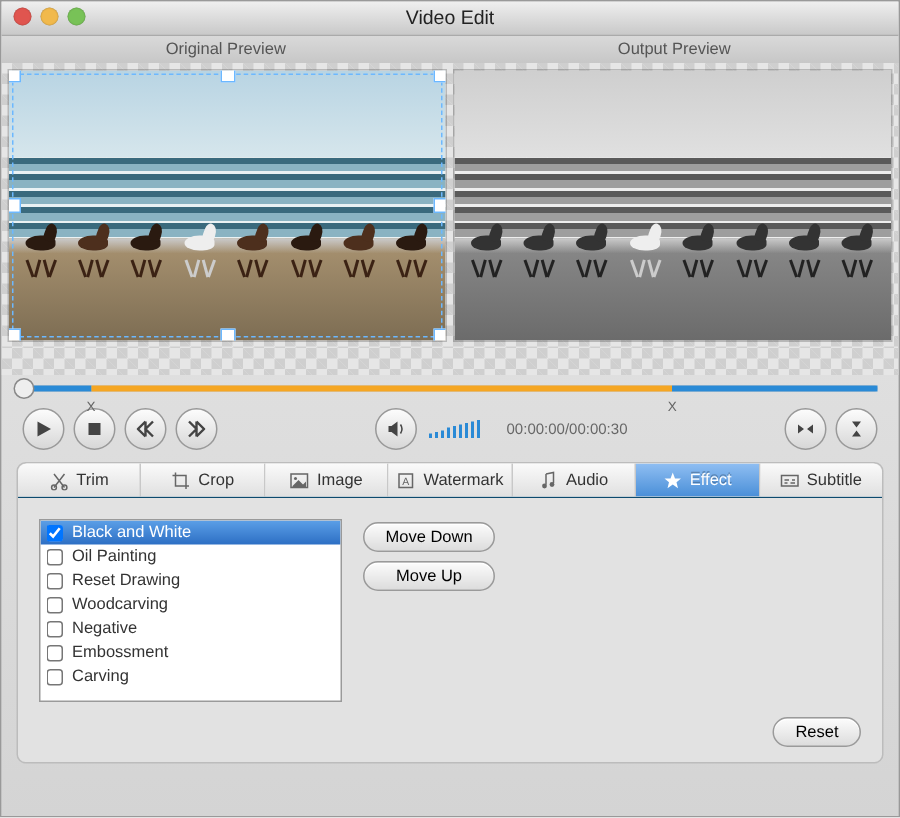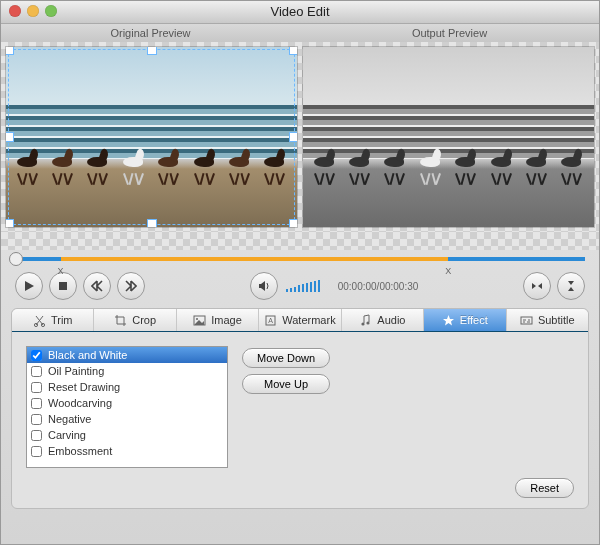--- a/index.html
+++ b/index.html
@@ -392,25 +392,25 @@
           <div class="li">
             <input type="checkbox" style="">
             <span>Woodcarving</span>
           </div>
           <div class="li">
             <input type="checkbox" style="">
             <span>Negative</span>
           </div>
           <div class="li">
             <input type="checkbox" style="">
+            <span>Embossment</span>
+          </div>
+          <div class="li">
+            <input type="checkbox" style="">
             <span>Carving</span>
-          </div>
-          <div class="li">
-            <input type="checkbox" style="">
-            <span>Embossment</span>
           </div>
         </div>
       <div class="btn-col">
         <button class="btn">Move Down</button>
         <button class="btn">Move Up</button>
       </div>
     </div>
     <div class="reset-row">
       <button class="btn">Reset</button>
     </div>

